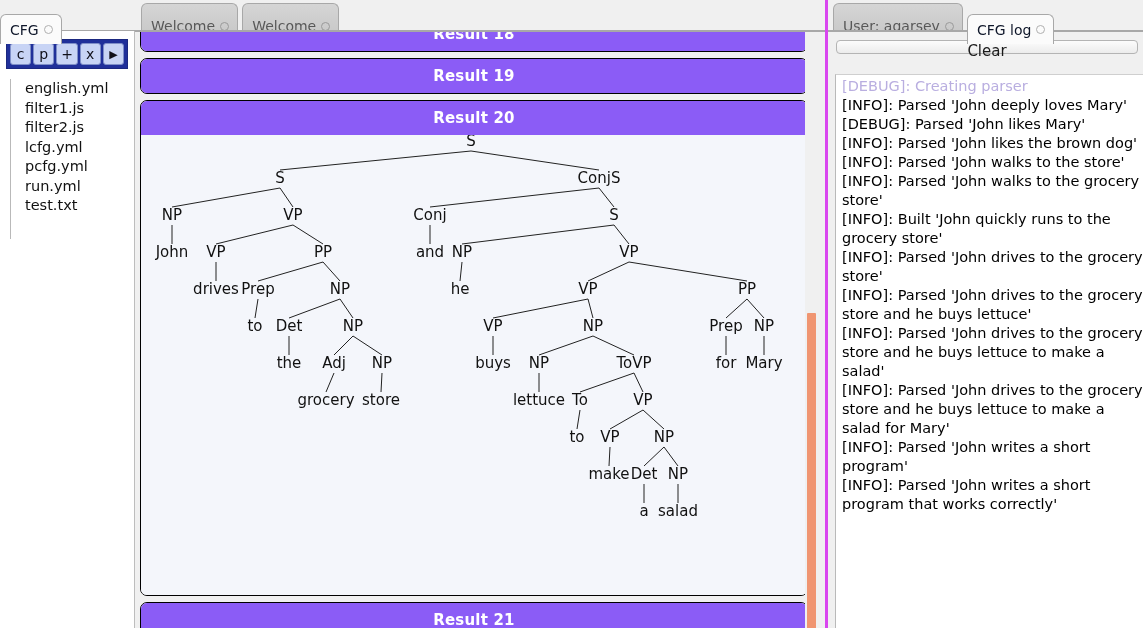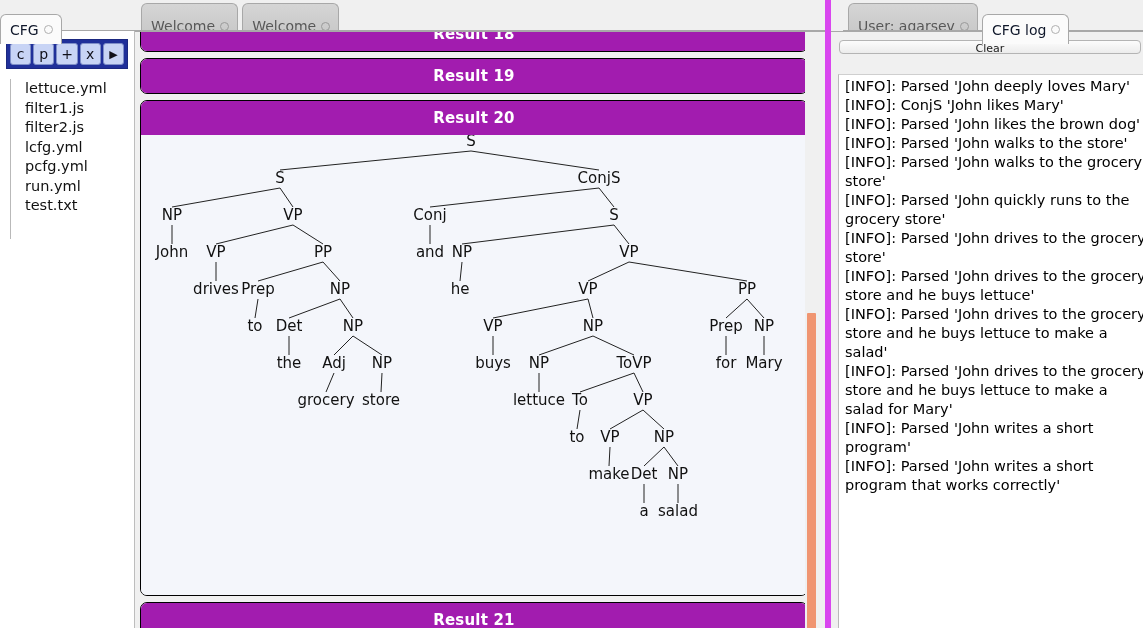--- a/index.html
+++ b/index.html
@@ -116,21 +116,21 @@
     overflow: hidden;
   }
   .result-card {
     margin: 0 0 6px 0;
     border: 1px solid #000;
     border-radius: 7px;
     background: #f4f6fb;
     overflow: hidden;
   }
   .result-header {
-    background: #a21caf;
+    background: #8b5cf6;
     color: #fff;
     text-align: center;
     font-size: 15px;
     font-weight: bold;
     padding: 8px 0;
     letter-spacing: 0.2px;
     cursor: pointer;
   }
   .result-body {
     background: #f4f6fb;
@@ -161,38 +161,37 @@
     text-anchor: middle;
   }
   .tedge { stroke: #222; stroke-width: 1; fill: none; }
 
   
   #right-panel {
     flex: 0 0 318px;
     width: 318px; height: 628px;
     position: relative;
     background: #f0f0f0;
-    border-left: 6px solid #d946ef;
-    padding-left: 12px;
+    border-left: 3px solid #d946ef;
   }
   #right-body {
     position: absolute; top: 31px; left: 0;
     width: 318px; height: 597px;
     background: #f0f0f0;
     border-top: 1px solid #a8a8a8;
   }
   #clear-btn {
     display: block;
     margin: 8px 8px 0 8px;
     width: 302px;
     height: 14px;
     background: linear-gradient(#fcfcfc, #ececec);
     border: 1px solid #b4b4b4;
     border-radius: 4px;
-    font-size: 11px;
+    font-size: 15px;
     color: #1a1a1a;
     cursor: pointer;
     font-family: "DejaVu Sans", "Liberation Sans", sans-serif;
   }
   #log-box {
     position: absolute;
     top: 42px; left: 7px;
     width: 311px;
     height: 586px;
     background: #fff;
@@ -230,21 +229,21 @@
     <div id="left-body">
       <div id="cfg-toolbar">
         <div class="tbtn">c</div>
         <div class="tbtn">p</div>
         <div class="tbtn">+</div>
         <div class="tbtn">x</div>
         <div class="tbtn play">▶</div>
       </div>
 
       <div id="file-list">
-        <div class="file-item">lettuce.yml</div>
+        <div class="file-item">english.yml</div>
         <div class="file-item">filter1.js</div>
         <div class="file-item">filter2.js</div>
         <div class="file-item">lcfg.yml</div>
         <div class="file-item">pcfg.yml</div>
         <div class="file-item">run.yml</div>
         <div class="file-item">test.txt</div>
       </div>
     </div>
   </div>
 
@@ -398,26 +397,27 @@
       <div class="tab active">
         <span>CFG log</span>
         <span class="dot"></span>
       </div>
       <div class="tabstrip-filler"></div>
     </div>
 
     <div id="right-body">
       <button id="clear-btn">Clear</button>
       <div id="log-box">
+          <div class="log-line log-debug">[DEBUG]: Creating parser</div>
           <div class="log-line log-info">[INFO]: Parsed 'John deeply loves Mary'</div>
-          <div class="log-line log-info">[INFO]: ConjS 'John likes Mary'</div>
+          <div class="log-line log-info">[DEBUG]: Parsed 'John likes Mary'</div>
           <div class="log-line log-info">[INFO]: Parsed 'John likes the brown dog'</div>
           <div class="log-line log-info">[INFO]: Parsed 'John walks to the store'</div>
           <div class="log-line log-info">[INFO]: Parsed 'John walks to the grocery store'</div>
-          <div class="log-line log-info">[INFO]: Parsed 'John quickly runs to the grocery store'</div>
+          <div class="log-line log-info">[INFO]: Built 'John quickly runs to the grocery store'</div>
           <div class="log-line log-info">[INFO]: Parsed 'John drives to the grocery store'</div>
           <div class="log-line log-info">[INFO]: Parsed 'John drives to the grocery store and he buys lettuce'</div>
           <div class="log-line log-info">[INFO]: Parsed 'John drives to the grocery store and he buys lettuce to make a salad'</div>
           <div class="log-line log-info">[INFO]: Parsed 'John drives to the grocery store and he buys lettuce to make a salad for Mary'</div>
           <div class="log-line log-info">[INFO]: Parsed 'John writes a short program'</div>
           <div class="log-line log-info">[INFO]: Parsed 'John writes a short program that works correctly'</div>
         </div>
     </div>
   </div>
 

